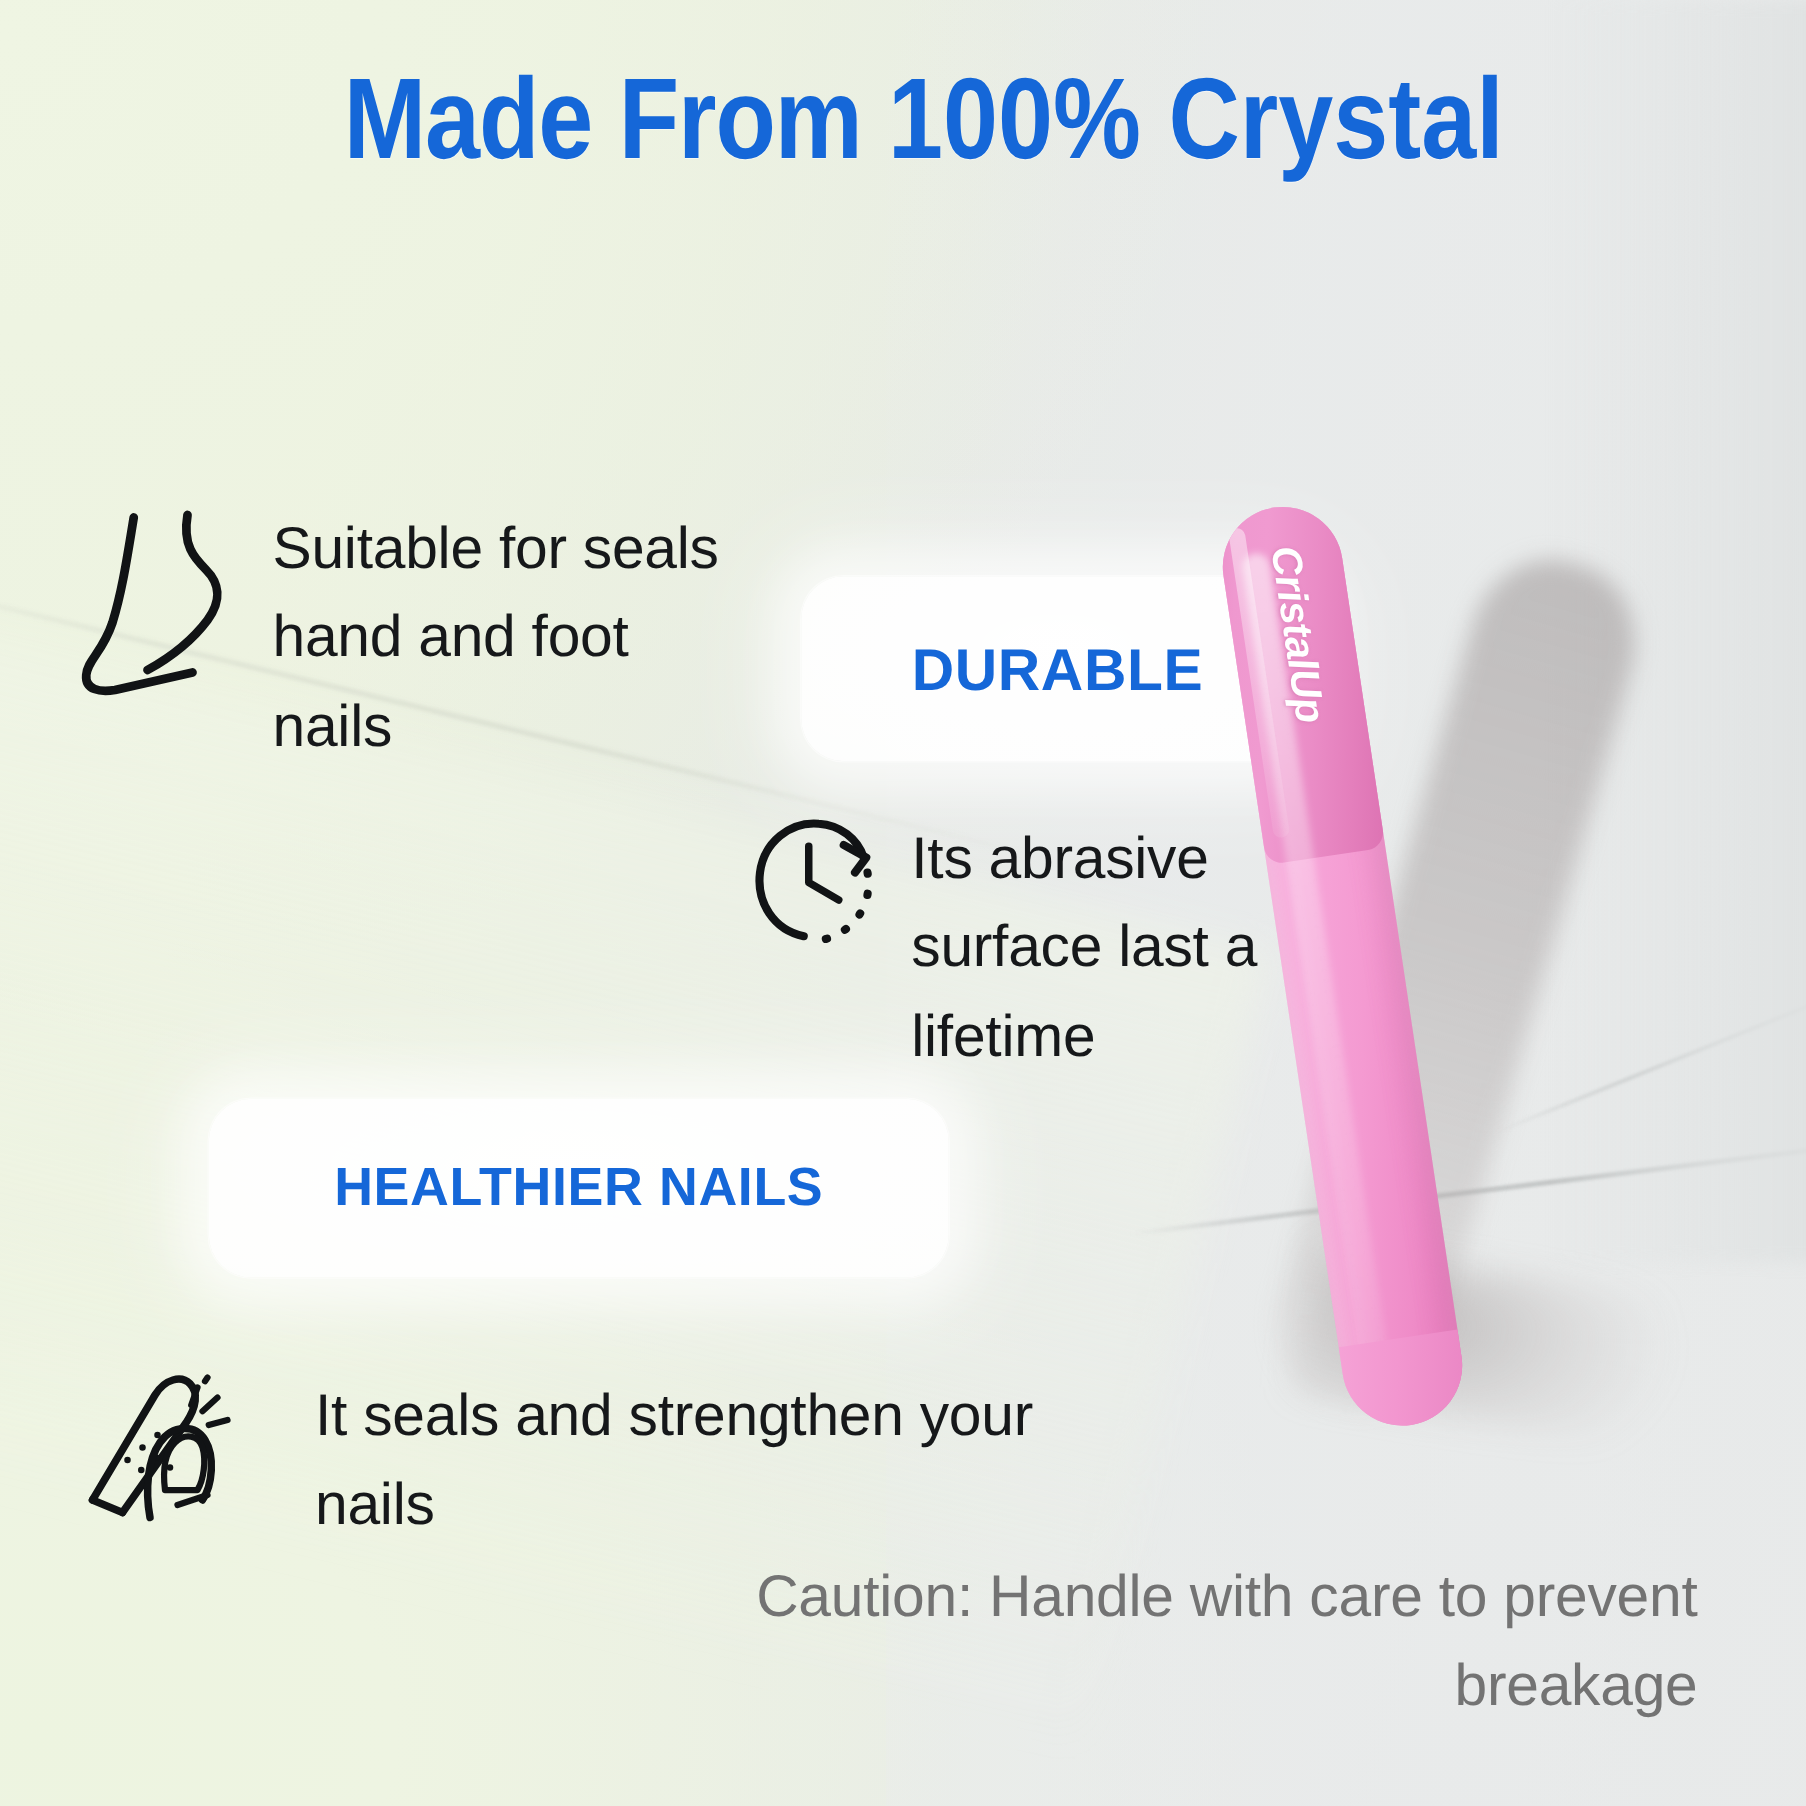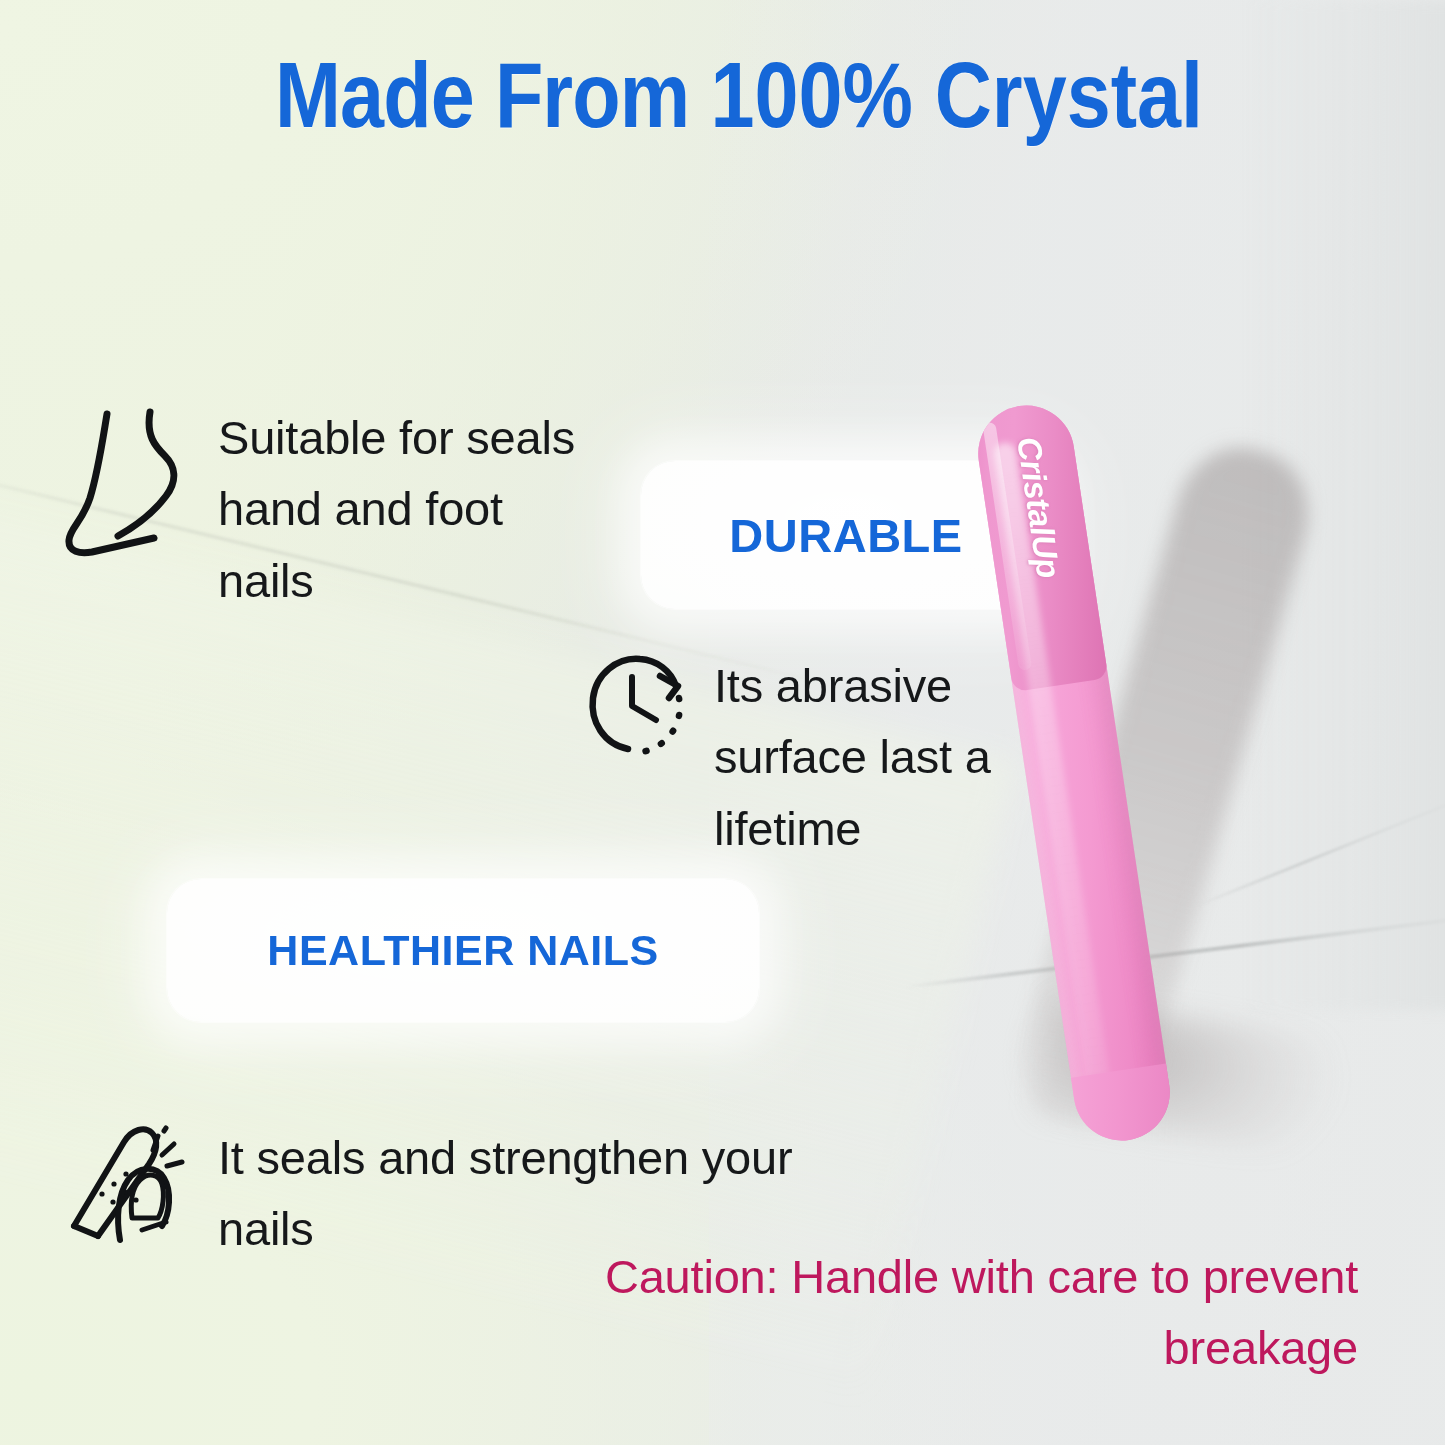--- a/index.html
+++ b/index.html
@@ -88,29 +88,29 @@
 
   
   .feature{position:absolute;display:flex;align-items:flex-start;}
   .feature .ficon{flex:0 0 auto;}
   .feature .ftext{
     color:#16181a;font-size:47px;line-height:1.52;font-weight:400;
     letter-spacing:-.2px;
   }
   #feature-suitable{left:62px;top:402px;width:540px;}
   #feature-suitable .ftext{margin-left:24px;width:370px;}
-  #feature-durable{left:584px;top:650px;width:430px;}
+  #feature-durable{left:599px;top:650px;width:430px;}
   #feature-durable .ftext{margin-left:22px;width:310px;}
-  #feature-seals{left:62px;top:1122px;width:800px;}
+  #feature-seals{left:62px;top:1096px;width:800px;gap:34px;}
   #feature-seals .ftext{margin-left:26px;width:640px;}
 
   
   .caution{
     position:absolute;right:120px;top:1242px;width:760px;
-    text-align:right;color:#be185d;
+    text-align:right;color:#737373;
     font-size:47px;line-height:1.5;font-weight:400;letter-spacing:-.2px;
   }
 
   
   #product{position:absolute;left:930px;top:380px;width:470px;height:800px;}
   .file-shadow{
     position:absolute;left:168px;top:58px;width:132px;height:700px;
     background:linear-gradient(180deg, rgba(150,143,143,.50) 0%, rgba(160,152,152,.42) 45%, rgba(172,164,164,.30) 75%, rgba(185,178,178,.10) 100%);
     border-radius:60px/70px;
     transform:rotate(16deg);

